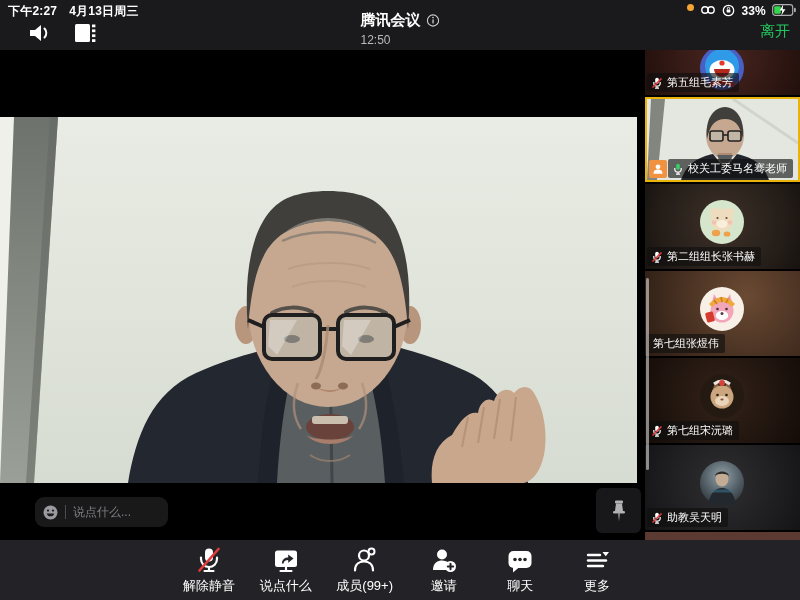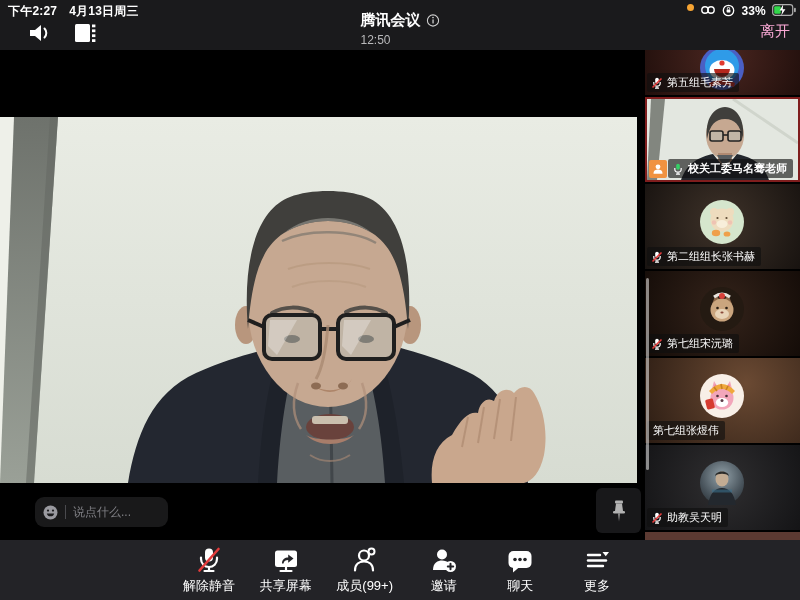--- a/index.html
+++ b/index.html
@@ -17,42 +17,42 @@
   .status-left { display:flex; gap:12px; }
   .status-right { display:flex; gap:6px; font-weight:bold; }
   .rec-dot { width:7px; height:7px; border-radius:50%; background:#f6a433; }
   .topbar-controls { position:absolute; left:26px; top:19px; display:flex; gap:14px; }
   .cbtn { background:none; border:none; padding:2px; cursor:pointer; line-height:0; }
   .title-wrap { position:absolute; left:50%; top:11px; transform:translateX(-50%); text-align:left; }
   .title-row { display:flex; align-items:center; gap:6px; justify-content:center;
     font-size:15px; font-weight:bold; }
   .timer { font-size:12px; color:#b9b9bb; margin-top:3px; font-weight:normal; }
   .leave-btn { position:absolute; right:10px; top:22px; background:none; border:none;
-    color:#f9a8d4; font-size:15px; font-family:inherit; cursor:pointer; }
+    color:#22c55e; font-size:15px; font-family:inherit; cursor:pointer; }
   
   .main-video { position:absolute; left:0; top:50px; width:645px; height:490px; background:#000; }
   .scene { position:absolute; left:0; top:67px; }
   .chat-input { position:absolute; left:35px; top:447px; height:30px; width:133px;
     background:rgba(30,30,32,.82); border-radius:9px; display:flex; align-items:center;
     padding:0 8px; gap:7px; cursor:text; }
   .chat-divider { width:1px; height:14px; background:#4a4a4e; }
   .chat-ph { color:#7f7f84; font-size:12px; white-space:nowrap; }
   .pin-btn { position:absolute; left:596px; top:438px; width:45px; height:45px;
     background:rgba(28,28,30,.85); border:none; border-radius:6px; cursor:pointer;
     display:flex; align-items:center; justify-content:center; }
   
   .sidebar { position:absolute; left:645px; top:50px; width:186px; height:490px;
     background:#000; overflow:hidden; }
   .tile { position:relative; width:155px; margin-bottom:2px; overflow:hidden; cursor:pointer; }
   .tile .avatar { position:absolute; left:55px; top:16px; }
   .nbar { position:absolute; left:2px; bottom:3px; display:flex; align-items:center; gap:4px;
     background:rgba(14,14,14,.62); padding:2px 6px 2px 4px; font-size:11px; color:#fff;
     border-radius:2px; white-space:nowrap; max-width:151px; }
   .nbar.no-icon { padding-left:6px; }
-  .tile.active { border:2px solid #7f1d1d;font-weight:bold; }
+  .tile.active { border:2px solid #eab308; }
   .host-badge { position:absolute; left:2px; bottom:2px; width:18px; height:18px;
     background:#f09240; border-radius:2px; display:flex; align-items:center; justify-content:center; }
   .tile.active .nbar { left:21px; bottom:2px; height:19px; }
   .scrollbar { position:absolute; left:1px; top:228px; width:3px; height:192px;
     background:rgba(255,255,255,.5); border-radius:2px; cursor:grab; }
   
   .toolbar { position:absolute; left:0; top:540px; width:800px; height:60px; background:#232327; }
   .toolbar-inner { position:absolute; left:183px; top:6px; width:440px;
     display:flex; justify-content:space-between; }
   .tbtn { display:flex; flex-direction:column; align-items:center; gap:3px;
@@ -282,44 +282,20 @@
         <svg width="12" height="12" viewBox="0 0 12 12">
           <rect x="4.2" y="0.8" width="3.6" height="6" rx="1.8" fill="#fff"></rect>
           <path d="M2.8,5 v1 a3.2,3.2 0 0 0 6.4,0 v-1" stroke="#fff" stroke-width="1.2" fill="none"></path>
           <path d="M6,9.4 L6,11.2 M4,11.2 L8,11.2" stroke="#fff" stroke-width="1.2"></path>
           <path d="M1.5,10.5 L10.5,1.5" stroke="#e23b3b" stroke-width="1.6"></path>
         </svg>
         <span>第二组组长张书赫</span>
       </div>
     </div>
 
-    <div class="tile" style="height:85px;background:radial-gradient(circle at 50% 45%, #34231a, #140c08);">
-      <svg class="avatar" width="44" height="44" viewBox="0 0 44 44">
-        <circle cx="22" cy="22" r="22" fill="#241a12"></circle>
-        <polygon points="12,17 16,7 20,14" fill="#8a6648"></polygon>
-        <polygon points="24,14 28,7 32,17" fill="#8a6648"></polygon>
-        <circle cx="22" cy="23" r="11.5" fill="#caa57e"></circle>
-        <path d="M14,10 Q22,4 30,10" stroke="#e8e4de" stroke-width="3" fill="none"></path>
-        <circle cx="22" cy="9" r="3" fill="#d8403a"></circle>
-        <ellipse cx="22" cy="27" rx="7" ry="5" fill="#e8d4b8"></ellipse>
-        <circle cx="17.5" cy="21" r="1.3" fill="#2a1f15"></circle>
-        <circle cx="26.5" cy="21" r="1.3" fill="#2a1f15"></circle>
-        <ellipse cx="22" cy="25.5" rx="1.6" ry="1.1" fill="#8a4a3a"></ellipse>
-      </svg>
-      <div class="nbar">
-        <svg width="12" height="12" viewBox="0 0 12 12">
-          <rect x="4.2" y="0.8" width="3.6" height="6" rx="1.8" fill="#fff"></rect>
-          <path d="M2.8,5 v1 a3.2,3.2 0 0 0 6.4,0 v-1" stroke="#fff" stroke-width="1.2" fill="none"></path>
-          <path d="M6,9.4 L6,11.2 M4,11.2 L8,11.2" stroke="#fff" stroke-width="1.2"></path>
-          <path d="M1.5,10.5 L10.5,1.5" stroke="#e23b3b" stroke-width="1.6"></path>
-        </svg>
-        <span>第七组宋沅璐</span>
-      </div>
-    </div>
-
     <div class="tile" style="height:85px;background:radial-gradient(circle at 65% 30%, #6b4a33, #2b1c13);">
       <svg class="avatar" width="44" height="44" viewBox="0 0 44 44">
         <circle cx="22" cy="22" r="22" fill="#f8efe7"></circle>
         <polygon points="11,19 14,7 19,15" fill="#f2a6ba"></polygon>
         <polygon points="25,15 30,7 33,19" fill="#f2a6ba"></polygon>
         <polygon points="13,16 15,10 18,14" fill="#e77f9d"></polygon>
         <polygon points="26,14 29,10 31,16" fill="#e77f9d"></polygon>
         <circle cx="22" cy="24" r="11.5" fill="#f2a6ba"></circle>
         <path d="M9,17 Q22,3 35,17 L32,20 Q22,10 12,20 Z" fill="#f0a83c"></path>
         <path d="M14,13 L17,17 M21,10 L22,15 M28,12 L26,16" stroke="#c97f22" stroke-width="1.6"></path>
@@ -327,20 +303,44 @@
         <circle cx="17.5" cy="22" r="1.3" fill="#4a3039"></circle>
         <circle cx="26.5" cy="22" r="1.3" fill="#4a3039"></circle>
         <circle cx="22" cy="26.5" r="1.5" fill="#5a3b46"></circle>
         <rect x="6" y="25" width="8" height="10" rx="1.5" fill="#d63b30" transform="rotate(-14 10 30)"></rect>
       </svg>
       <div class="nbar no-icon">
         <span>第七组张煜伟</span>
       </div>
     </div>
 
+    <div class="tile" style="height:85px;background:radial-gradient(circle at 50% 45%, #34231a, #140c08);">
+      <svg class="avatar" width="44" height="44" viewBox="0 0 44 44">
+        <circle cx="22" cy="22" r="22" fill="#241a12"></circle>
+        <polygon points="12,17 16,7 20,14" fill="#8a6648"></polygon>
+        <polygon points="24,14 28,7 32,17" fill="#8a6648"></polygon>
+        <circle cx="22" cy="23" r="11.5" fill="#caa57e"></circle>
+        <path d="M14,10 Q22,4 30,10" stroke="#e8e4de" stroke-width="3" fill="none"></path>
+        <circle cx="22" cy="9" r="3" fill="#d8403a"></circle>
+        <ellipse cx="22" cy="27" rx="7" ry="5" fill="#e8d4b8"></ellipse>
+        <circle cx="17.5" cy="21" r="1.3" fill="#2a1f15"></circle>
+        <circle cx="26.5" cy="21" r="1.3" fill="#2a1f15"></circle>
+        <ellipse cx="22" cy="25.5" rx="1.6" ry="1.1" fill="#8a4a3a"></ellipse>
+      </svg>
+      <div class="nbar">
+        <svg width="12" height="12" viewBox="0 0 12 12">
+          <rect x="4.2" y="0.8" width="3.6" height="6" rx="1.8" fill="#fff"></rect>
+          <path d="M2.8,5 v1 a3.2,3.2 0 0 0 6.4,0 v-1" stroke="#fff" stroke-width="1.2" fill="none"></path>
+          <path d="M6,9.4 L6,11.2 M4,11.2 L8,11.2" stroke="#fff" stroke-width="1.2"></path>
+          <path d="M1.5,10.5 L10.5,1.5" stroke="#e23b3b" stroke-width="1.6"></path>
+        </svg>
+        <span>第七组宋沅璐</span>
+      </div>
+    </div>
+
     <div class="tile" style="height:85px;background:radial-gradient(circle at 50% 45%, #2f2e30, #141416);">
       <svg class="avatar" width="44" height="44" viewBox="0 0 44 44">
         <defs>
           <radialGradient id="ph6" cx="0.5" cy="0.35" r="0.8">
             <stop offset="0" stop-color="#93a2aa"></stop>
               <stop offset="0.6" stop-color="#49545c"></stop>
               <stop offset="1" stop-color="#23282d"></stop>
           </radialGradient>
         </defs>
         <circle cx="22" cy="22" r="22" fill="url(#ph6)"></circle>
@@ -378,21 +378,21 @@
         <span>解除静音</span>
       </button>
 
 
       <button class="tbtn">
         <svg width="28" height="28" viewBox="0 0 28 28">
           <rect x="3" y="4.5" width="22" height="16.5" rx="2.5" fill="#fff"></rect>
           <path d="M10,17.5 C10,13 13,11.5 16.2,11.4 L16.2,8.5 L21.5,12.6 L16.2,16.7 L16.2,13.9 C13.8,14 11.8,14.8 11.5,17.5 Z" fill="#232327"></path>
           <path d="M14,21.5 L14,24.5 M8.5,25 L19.5,25" stroke="#fff" stroke-width="2.2" stroke-linecap="round"></path>
         </svg>
-        <span>共享屏幕</span>
+        <span>说点什么</span>
       </button>
 
       <button class="tbtn">
         <svg width="28" height="28" viewBox="0 0 28 28">
           <circle cx="13" cy="9.5" r="5" fill="none" stroke="#fff" stroke-width="2.2"></circle>
           <circle cx="20.5" cy="5.5" r="3" fill="none" stroke="#fff" stroke-width="2"></circle>
           <path d="M4,24.5 C4,17.5 9,15.5 13,15.5 C17,15.5 22,17.5 22,24.5" fill="none" stroke="#fff" stroke-width="2.2" stroke-linecap="round"></path>
         </svg>
         <span>成员(99+)</span>
       </button>

